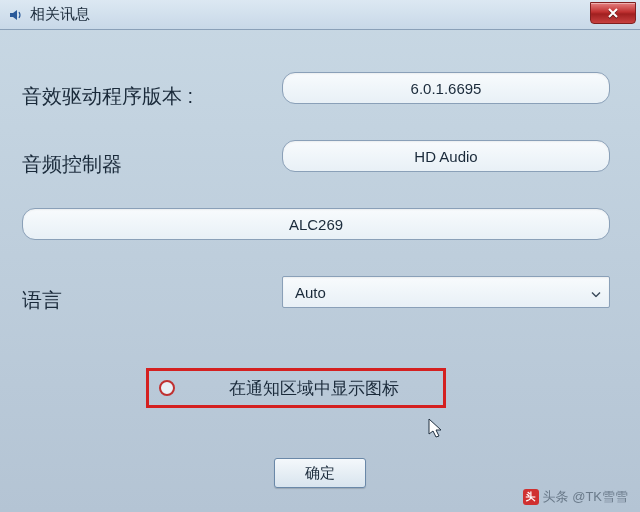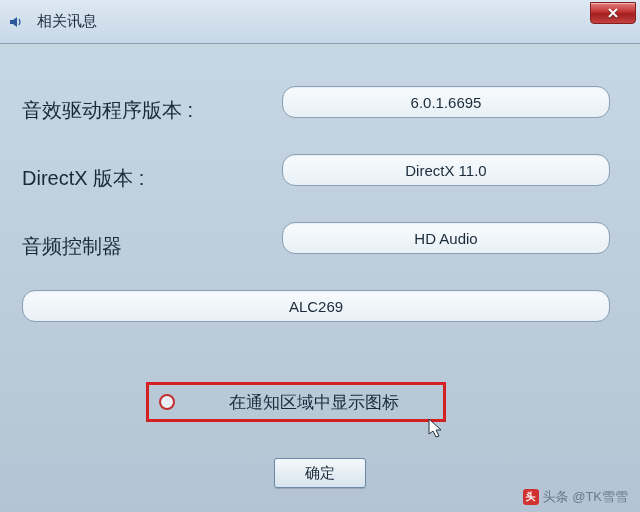--- a/index.html
+++ b/index.html
@@ -12,28 +12,27 @@
       overflow: hidden;
       position: relative;
     }
     .window {
       width: 640px;
       height: 512px;
       background: linear-gradient(to bottom, #c8d8e4 0%, #b4c4d4 100%);
       position: relative;
     }
     .titlebar {
-      height: 44px;
+      height: 30px;
       background: linear-gradient(to bottom, #dce8f2, #c8d8e8);
       border-bottom: 1px solid #8aa0b8;
       display: flex;
       align-items: center;
       padding-left: 8px;
       position: relative;
-      gap: 7px;
     }
     .titlebar .icon {
       width: 16px; height: 16px;
       margin-right: 6px;
       display: inline-flex;
       align-items: center;
       justify-content: center;
     }
     .titlebar .title-text {
       color: #1a2a3a;
@@ -191,34 +190,41 @@
     </div>
   </div>
 
   <div class="content">
 
     <div class="row">
       <div class="row-label">音效驱动程序版本 :</div>
       <div class="field">6.0.1.6695</div>
     </div>
 
-    <div class="row">
-      <div class="row-label">DirectX 版本 :</div>
-      <div class="field">DirectX 11.0</div>
-    </div>
 
     <div class="row">
       <div class="row-label">音频控制器</div>
       <div class="field">HD Audio</div>
     </div>
 
     <div class="row">
       <div class="field">ALC269</div>
     </div>
 
+    <div class="row">
+      <div class="row-label">语言</div>
+      <div class="dropdown">
+        <span>Auto</span>
+        <span class="arrow">
+          <svg width="10" height="6" viewBox="0 0 10 6">
+              <path d="M1 1 L5 5 L9 1" fill="none" stroke="#3a4a5a" stroke-width="1.4"></path>
+            </svg>
+        </span>
+      </div>
+    </div>
 
     <div class="checkbox-row">
       <span class="radio-circle"></span>
       <span class="checkbox-label">在通知区域中显示图标</span>
     </div>
 
   </div>
 
   <div class="cursor">
     <svg width="18" height="22" viewBox="0 0 18 22">

